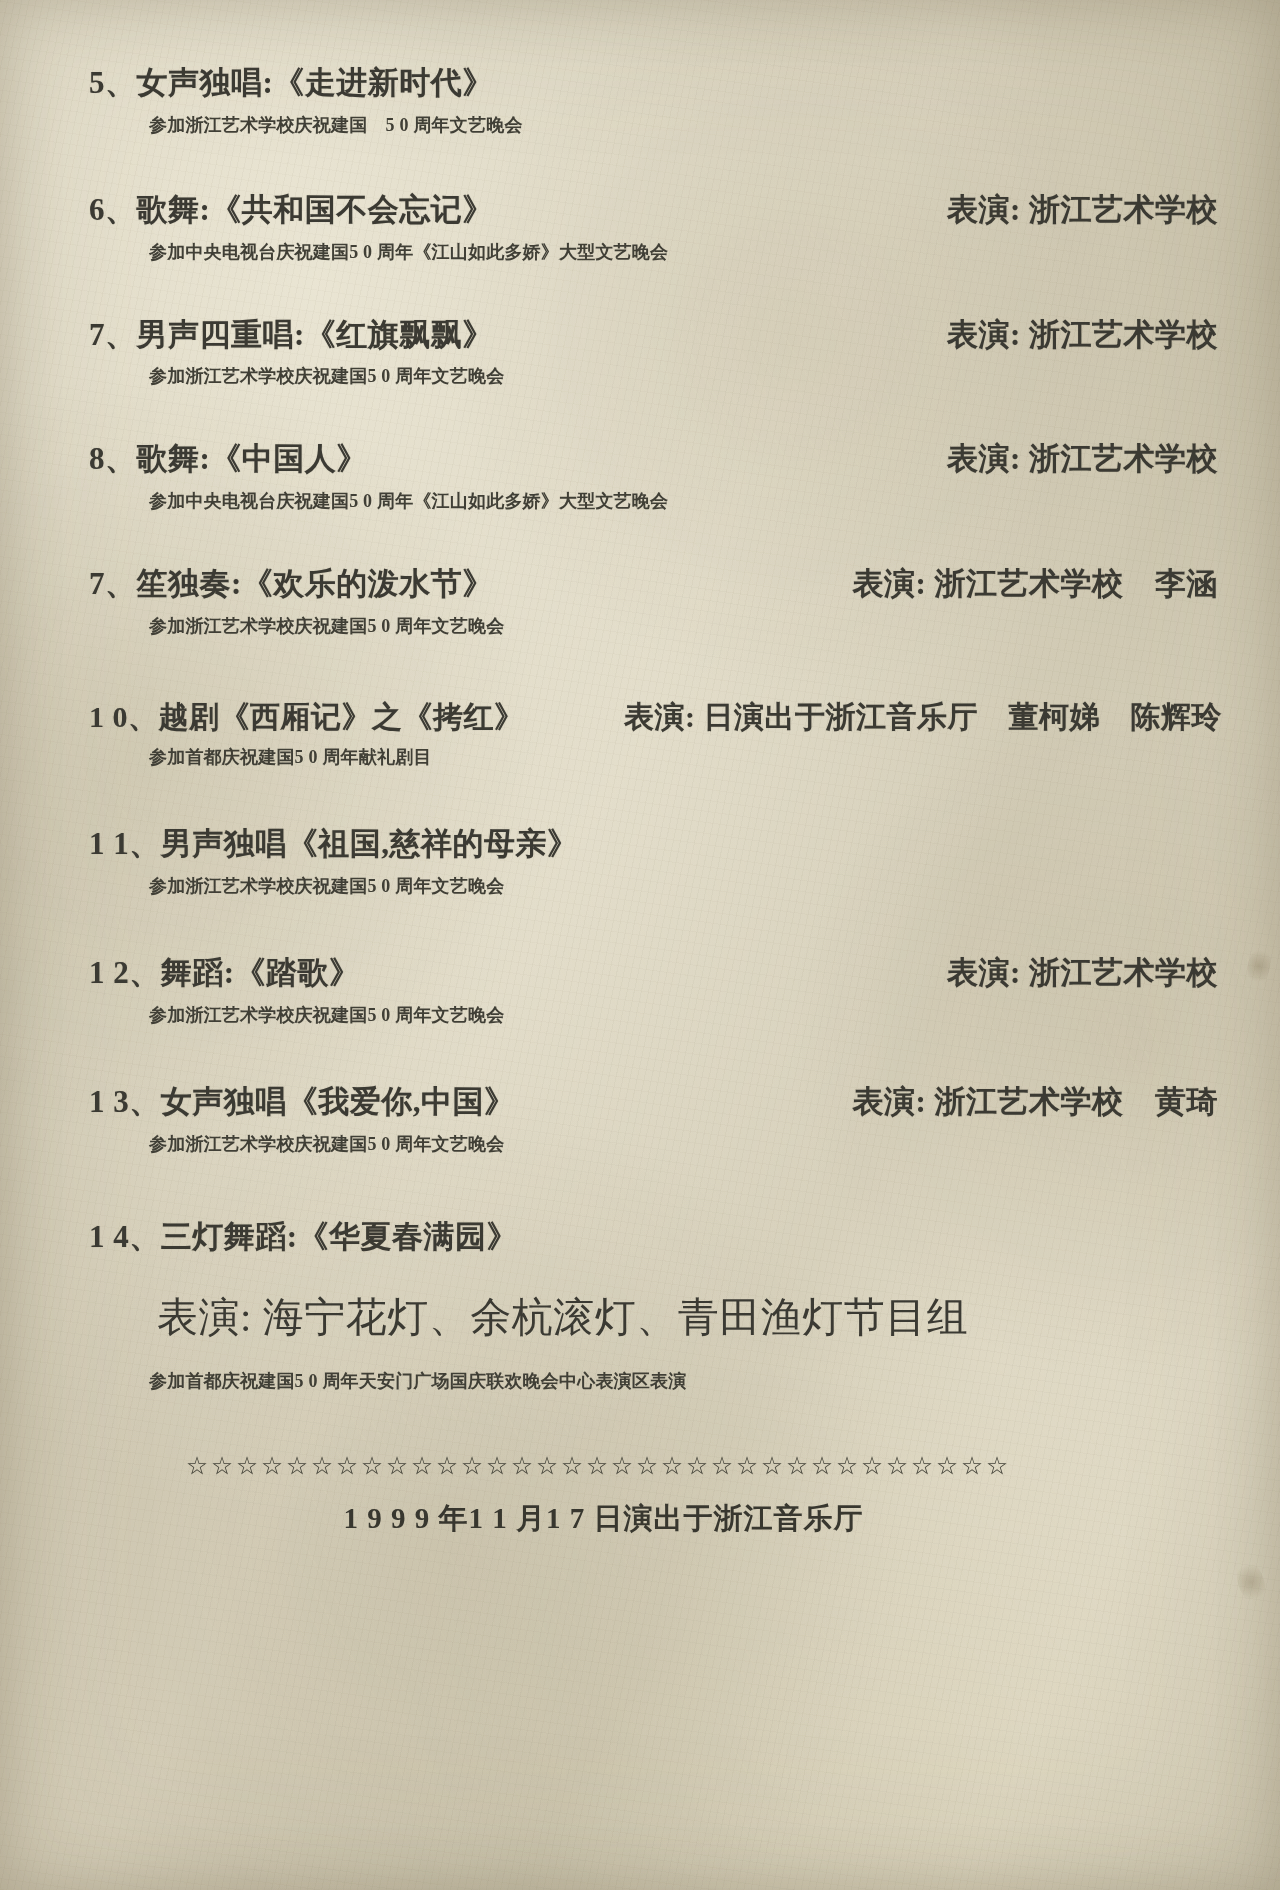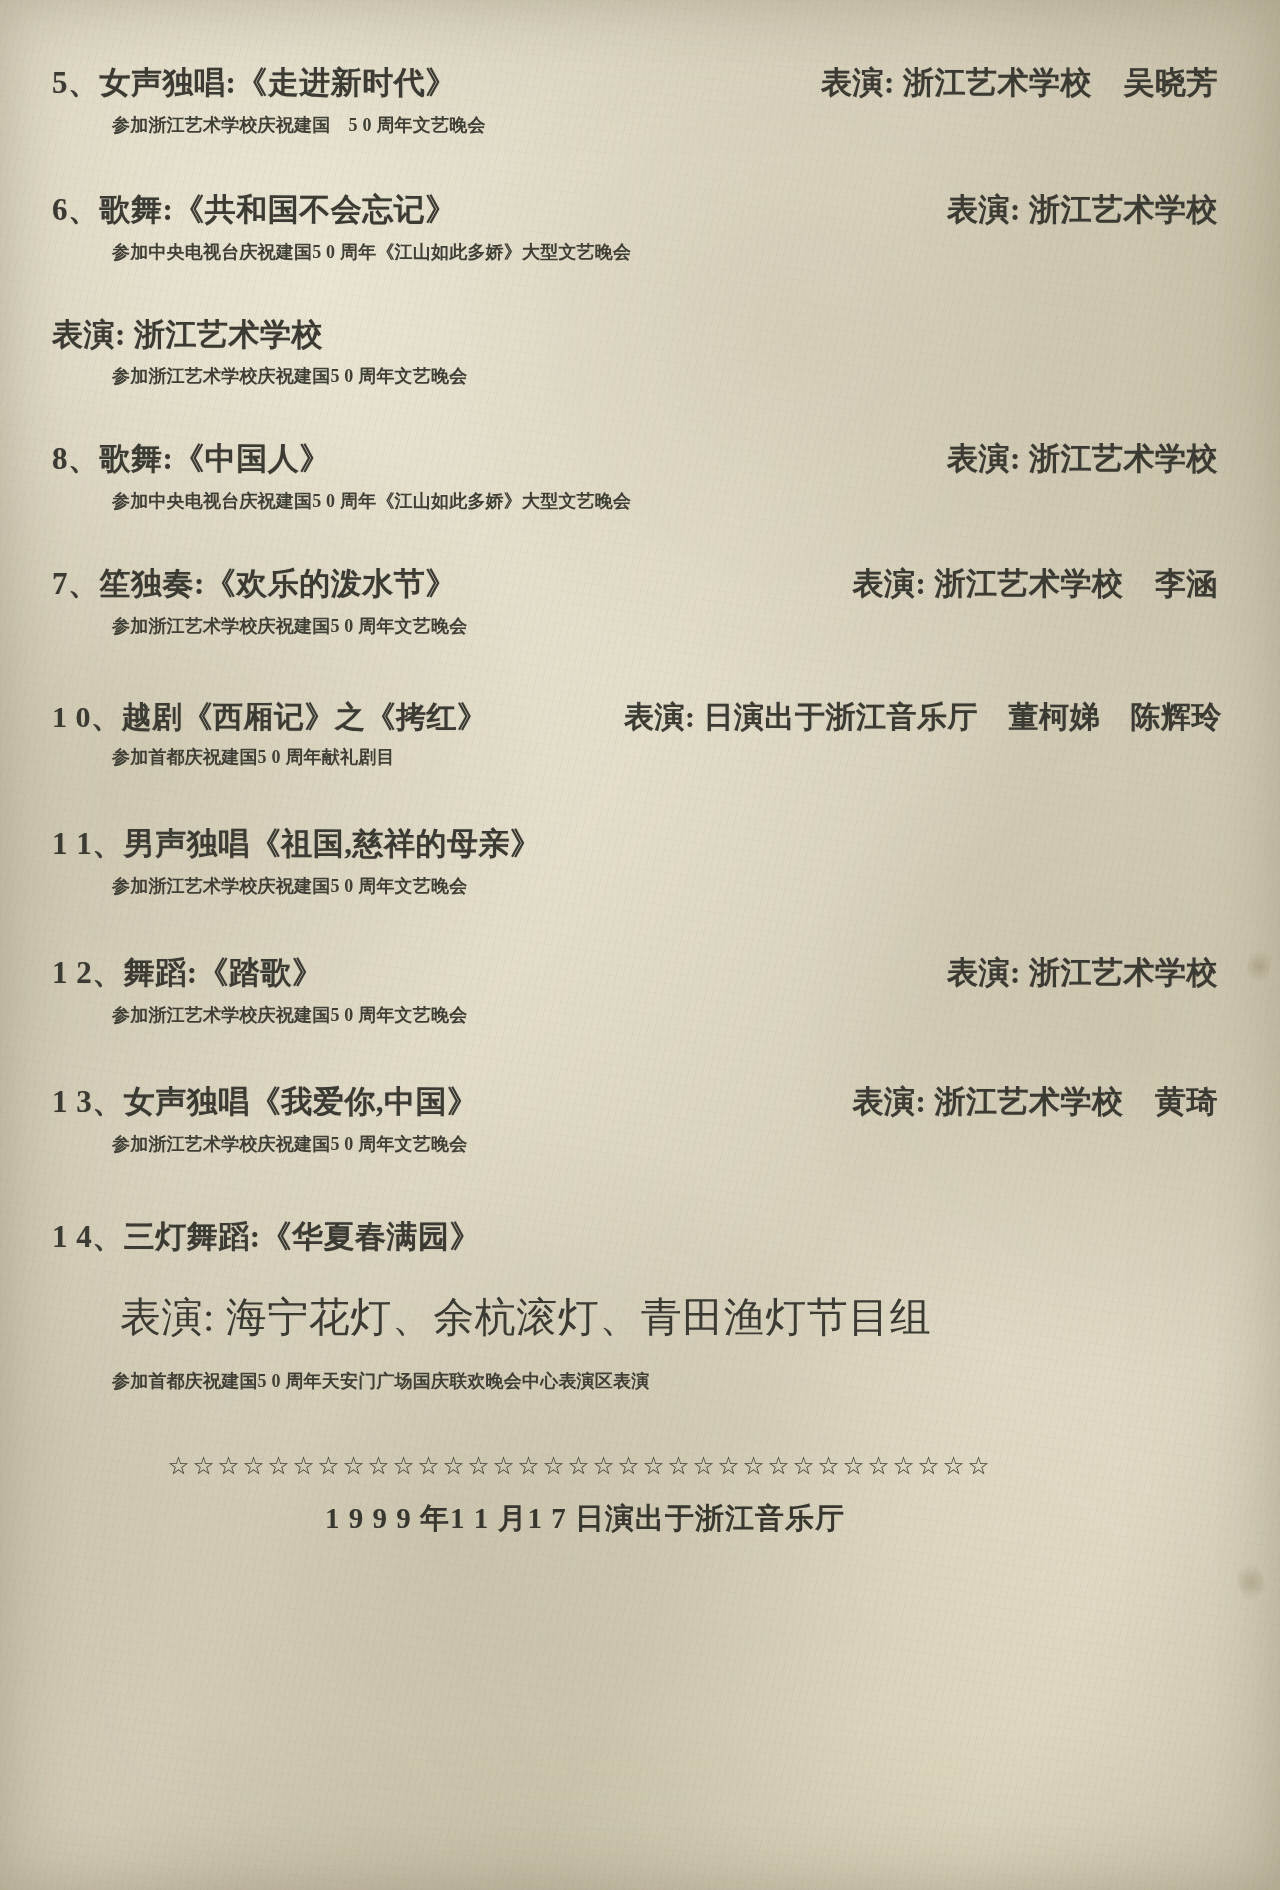--- a/index.html
+++ b/index.html
@@ -16,20 +16,21 @@
   .page {
     position: relative;
     width: 1280px;
     height: 1890px;
     box-sizing: border-box;
     background:
       radial-gradient(ellipse at 25% 15%, rgba(255,252,238,0.55), rgba(255,255,255,0) 55%),
       radial-gradient(ellipse at 78% 72%, rgba(255,250,235,0.35), rgba(255,255,255,0) 60%),
       linear-gradient(115deg, #d9d2bd 0%, #cfc8b2 22%, #d6cfba 45%, #c9c2ab 65%, #d3ccb6 85%, #c6bfa8 100%);
     overflow: hidden;
+    padding-left: 37px;
   }
   
   .texture {
     position: absolute;
     inset: 0;
     pointer-events: none;
     background-image:
       repeating-linear-gradient(102deg, rgba(120,110,85,0.050) 0px, rgba(120,110,85,0.050) 1px, rgba(255,255,255,0) 1px, rgba(255,255,255,0) 7px),
       repeating-linear-gradient(8deg, rgba(140,130,100,0.040) 0px, rgba(140,130,100,0.040) 1px, rgba(255,255,255,0) 1px, rgba(255,255,255,0) 11px),
       repeating-linear-gradient(60deg, rgba(255,255,245,0.10) 0px, rgba(255,255,245,0.10) 2px, rgba(255,255,255,0) 2px, rgba(255,255,255,0) 15px),
@@ -145,35 +146,35 @@
 <div class="page">
   <div class="texture"></div>
   <div class="spot s1"></div>
   <div class="spot s2"></div>
 
   <div class="content">
 
     <div class="item item-5 r5">
       <div class="item-main">
         <span class="item-title">5、女声独唱:《走进新时代》</span>
-        <span class="item-perf">表演: 浙江艺术学校　吴晓芳</span>
       </div>
       <div class="item-note">参加浙江艺术学校庆祝建国　5 0 周年文艺晚会</div>
     </div>
 
     <div class="item item-6 r6">
       <div class="item-main">
         <span class="item-title">6、歌舞:《共和国不会忘记》</span>
         <span class="item-perf">表演: 浙江艺术学校</span>
       </div>
       <div class="item-note">参加中央电视台庆祝建国5 0 周年《江山如此多娇》大型文艺晚会</div>
     </div>
 
     <div class="item item-7 r7">
       <div class="item-main">
+        <span class="item-title">7、男声四重唱:《红旗飘飘》</span>
         <span class="item-perf">表演: 浙江艺术学校</span>
       </div>
       <div class="item-note">参加浙江艺术学校庆祝建国5 0 周年文艺晚会</div>
     </div>
 
     <div class="item item-8 r8">
       <div class="item-main">
         <span class="item-title">8、歌舞:《中国人》</span>
         <span class="item-perf">表演: 浙江艺术学校</span>
       </div>

